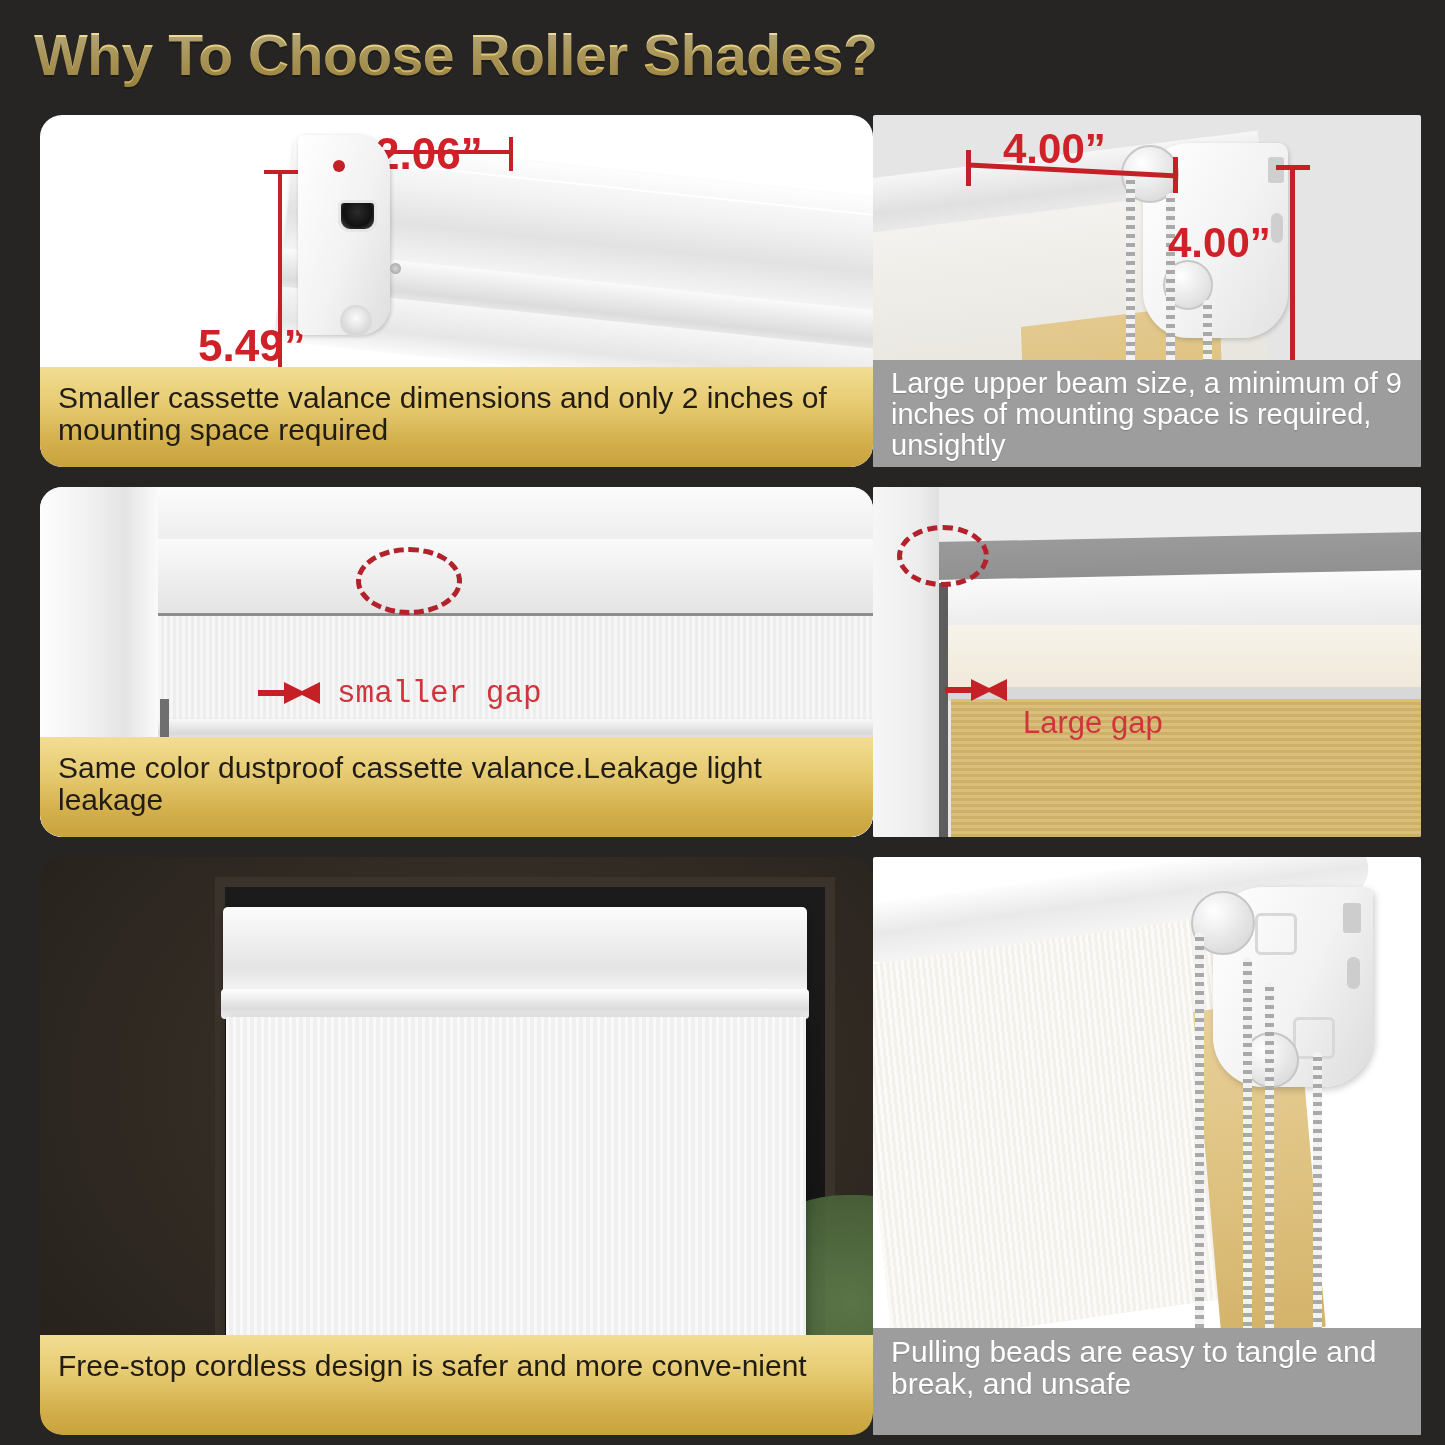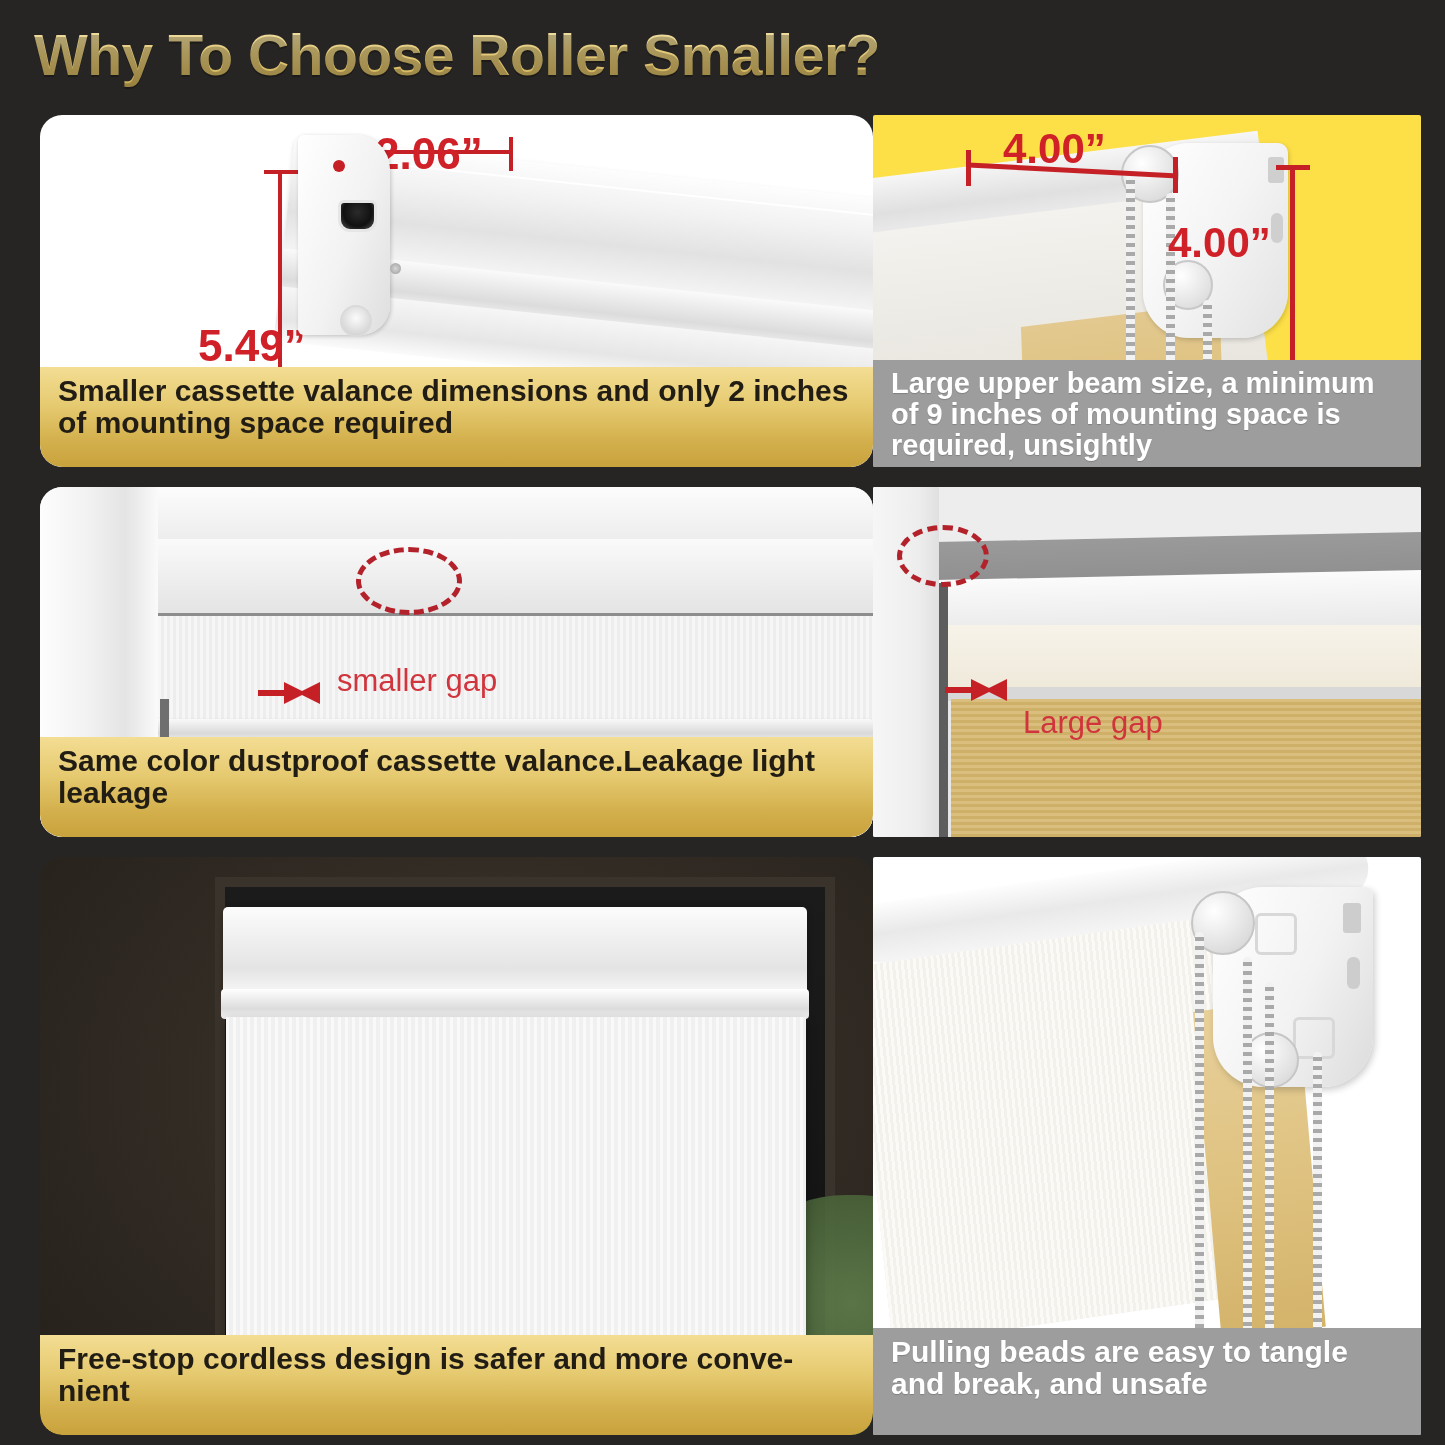--- a/index.html
+++ b/index.html
@@ -33,22 +33,22 @@
   .row1{top:3px;height:352px;}
   .row2{top:375px;height:350px;}
   .row3{top:745px;height:578px;}
 
   .photo{position:absolute;left:0;top:0;right:0;bottom:0;background:#fff;}
 
   
   .cap{
     position:absolute;left:0;right:0;bottom:0;
     box-sizing:border-box;
-    padding:8px 16px 16px 18px;
-    font-weight:bold;line-height:1.06;
+    padding:15px 16px 16px 18px;
+    font-weight:normal;line-height:1.06;
   }
   .cap.gold{
     background:linear-gradient(180deg,#f3dd93 0%,#e5c96f 40%,#d4b14e 72%,#c8a23c 100%);
     color:#221d14;font-size:30px;
     border-radius:0 0 22px 22px;
     height:100px;
   }
   .cap.gray{
     background:#9d9d9d;color:#fff;font-size:30px;
     height:107px;padding-top:8px;
@@ -110,21 +110,21 @@
   .p1 .dWl{left:283px;top:20px;width:4px;height:34px;}
   .p1 .dWr{left:469px;top:22px;width:4px;height:34px;}
   .p1 .dWtxt{left:335px;top:14px;font-size:44px;}
   .p1 .dH{left:238px;top:55px;width:4px;height:258px;}
   .p1 .dHt{left:224px;top:55px;width:34px;height:4px;}
   .p1 .dHb{left:218px;top:309px;width:44px;height:4px;}
   .p1 .dHtxt{left:158px;top:206px;font-size:44px;}
   .p1 .reddot{position:absolute;left:293px;top:45px;width:12px;height:12px;border-radius:50%;background:#c62027;z-index:5;}
 
   
-  .p2{background:#fde047;}
+  .p2{background:#e5e5e5;}
   .p2 .fabricTop{
     position:absolute;left:-10px;top:40px;width:400px;height:66px;
     background:linear-gradient(180deg,#f6f6f6,#e0e0e0 55%,#efefef);
     transform:rotate(-7deg);
   }
   .p2 .fabricMain{
     position:absolute;left:-10px;top:95px;width:400px;height:250px;
     background:linear-gradient(180deg,#f4f2ee 0%,#eceae4 40%,#e6e2da 100%);
     transform:rotate(-7deg);
   }
@@ -201,21 +201,21 @@
   }
   .p3 .shade2{
     position:absolute;left:118px;top:254px;right:0;bottom:0;
     background:repeating-linear-gradient(90deg,#f7f7f7 0 3px,#efefef 3px 6px),
                linear-gradient(180deg,#fafafa,#eaeaea);
   }
   .p3 .gapLine{position:absolute;left:120px;top:212px;width:9px;height:118px;background:#6f6f6f;}
   .ellipse{position:absolute;border:5px dashed #b3212a;border-radius:50%;}
   .p3 .ell{left:316px;top:60px;width:96px;height:58px;}
   .gaplbl{position:absolute;color:#d0343c;font-size:31px;font-weight:normal;}
-  .p3 .gaplbl{left:297px;top:176px;}
+  .p3 .gaplbl{left:297px;top:189px;font-family:Liberation Mono, monospace;}
   .arrowR{position:absolute;width:0;height:0;border-top:11px solid transparent;border-bottom:11px solid transparent;border-left:22px solid #c62027;}
   .arrowL{position:absolute;width:0;height:0;border-top:11px solid transparent;border-bottom:11px solid transparent;border-right:22px solid #c62027;}
   .arrStem{position:absolute;height:6px;background:#c62027;}
   .p3 .aS1{left:218px;top:203px;width:28px;}
   .p3 .aR1{left:244px;top:195px;}
   .p3 .aL1{left:258px;top:195px;}
 
   
   .p4{background:linear-gradient(180deg,#ececec 0%,#e6e6e6 100%);}
   .p4 .wallTop{
@@ -336,21 +336,21 @@
     background:radial-gradient(circle at 35% 30%,#fff,#d2d2d2);border:2px solid #c6c6c6;}
   .p6 .c1{left:322px;top:75px;height:405px;}
   .p6 .c2{left:370px;top:100px;height:385px;}
   .p6 .c3{left:392px;top:125px;height:360px;}
   .p6 .c4{left:440px;top:195px;height:290px;}
   .p6 .baseStrip{position:absolute;left:0;right:0;bottom:0;height:30px;background:#9d9d9d;}
 </style>
 </head>
 <body>
 
-<div class="title">Why To Choose Roller Smaller?</div>
+<div class="title">Why To Choose Roller Shades?</div>
 
 <div class="grid">
 
   <div class="cell good colL row1">
     <div class="photo p1">
       <div class="valance">
         <div class="vbody"></div>
         <div class="vlip"></div>
         <div class="vlip2"></div>
       </div>

